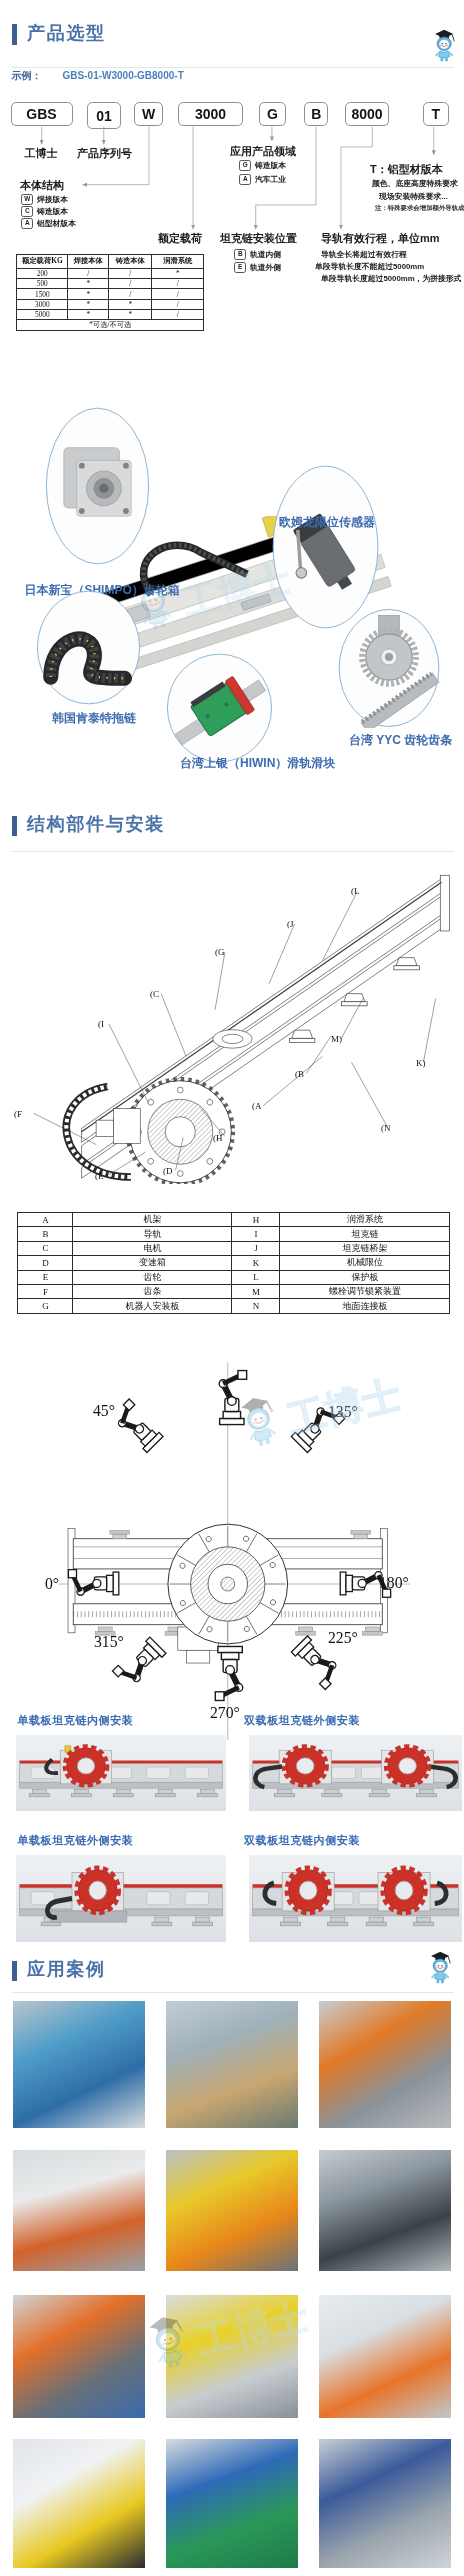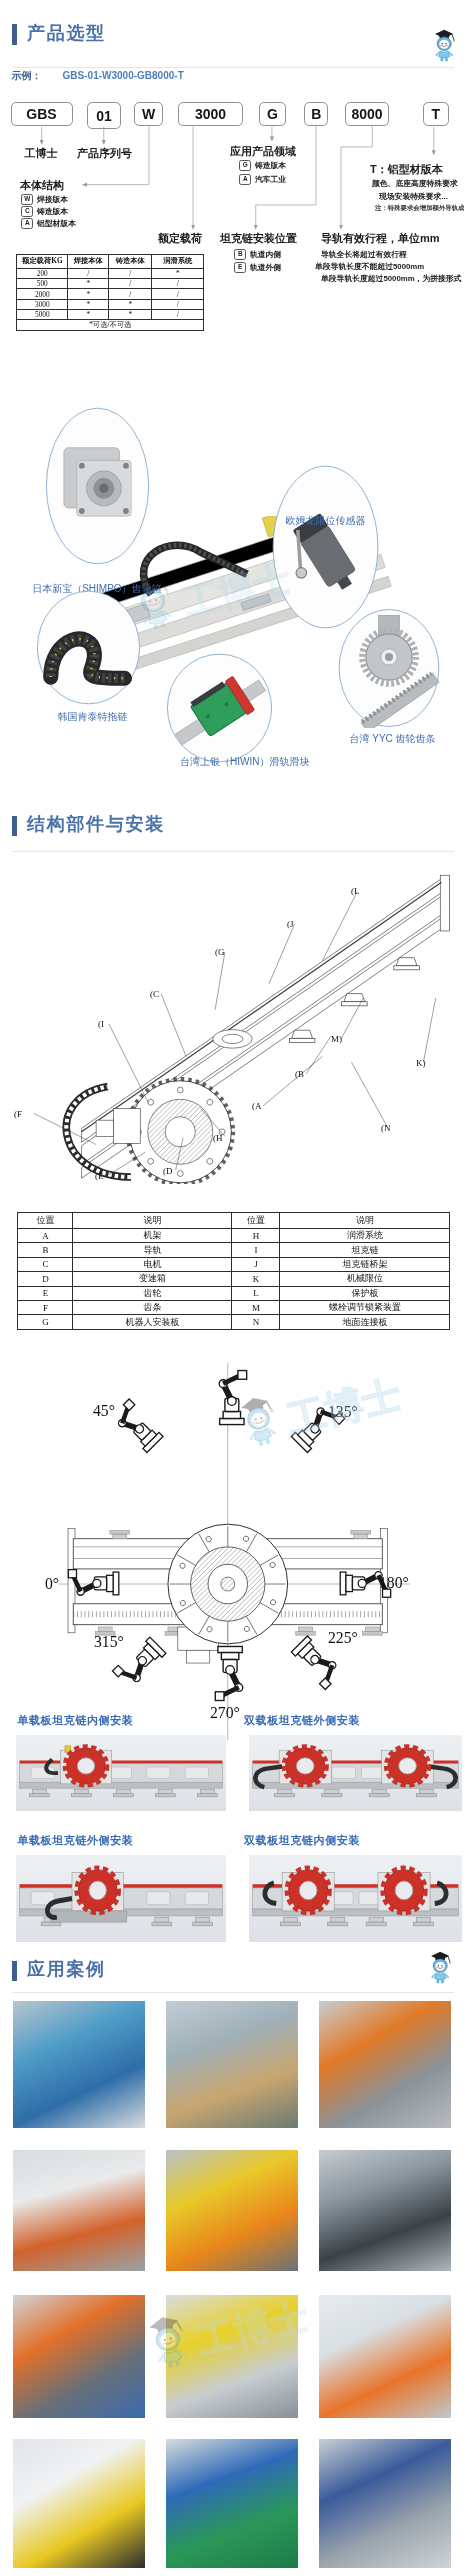--- a/index.html
+++ b/index.html
@@ -20,21 +20,21 @@
          border-radius:2.3px;font:bold 6.4px "Liberation Sans",sans-serif;text-align:center;
          padding:0 1.2px;margin-right:3.5px;background:#fff;}
   .t-title{font-size:11px;font-weight:bold;color:#1c1c1c;white-space:nowrap;}
   .t-line{font-size:7.8px;font-weight:bold;color:#222;white-space:nowrap;}
   .t-note{font-size:6.4px;font-weight:bold;color:#333;white-space:nowrap;}
   .ltab{border-collapse:collapse;font-family:"Liberation Serif",serif;font-size:7.3px;color:#111;
         text-align:center;table-layout:fixed;border-radius:20px;}
   .ltab td{border:0.8px solid #2e2e2e;padding:0;height:9.3px;}
   .ltab .hrow td{height:12.8px;font-weight:bold;}
   .ltab .frow td{border-top:0.9px solid #2e2e2e;}
-  .comp-label{font-size:10px;font-weight:normal;color:#3e6cb0;text-align:center;white-space:nowrap;}
+  .comp-label{font-size:12px;font-weight:bold;color:#3e6cb0;text-align:center;white-space:nowrap;}
   .callout{font-family:"Liberation Serif",serif;font-size:9px;color:#111;white-space:nowrap;}
   .ptab{border-collapse:collapse;font-family:"Liberation Serif",serif;font-size:9px;color:#111;
         text-align:center;table-layout:fixed;}
   .ptab td{border:0.9px solid #2b2b2b;padding:0;height:13.4px;}
   .ptab .hrow td{height:15px;}
   .angle-label{font-family:"Liberation Serif",serif;font-size:15.7px;color:#111;white-space:nowrap;}
   .inst-label{font-size:11px;font-weight:bold;color:#3a6cb4;white-space:nowrap;letter-spacing:0.6px;}
   .photo{position:absolute;}
   .wm{pointer-events:none;}
 </style>
@@ -200,21 +200,21 @@
           <td>/</td>
           <td>*</td>
         </tr>
     <tr>
           <td>500</td>
           <td>*</td>
           <td>/</td>
           <td>/</td>
         </tr>
     <tr>
-          <td>2000</td>
+          <td>1500</td>
           <td>*</td>
           <td>/</td>
           <td>/</td>
         </tr>
     <tr>
           <td>3000</td>
           <td>*</td>
           <td>*</td>
           <td>/</td>
         </tr>
@@ -382,26 +382,20 @@
   <div class="abs callout" style="left:95px;top:1171px">(E</div>
 
   <table class="abs ptab" style="left:17.4px;top:1212px;width:431px">
     <colgroup>
         <col style="width:55px">
         <col style="width:159px">
         <col style="width:48px">
         <col style="width:170px">
       </colgroup>
     <tbody>
-        <tr class="hrow">
-      <td>位置</td>
-          <td>说明</td>
-          <td>位置</td>
-          <td>说明</td>
-    </tr>
     <tr>
           <td>A</td>
           <td>机架</td>
           <td>H</td>
           <td>润滑系统</td>
         </tr>
     <tr>
           <td>B</td>
           <td>导轨</td>
           <td>I</td>

